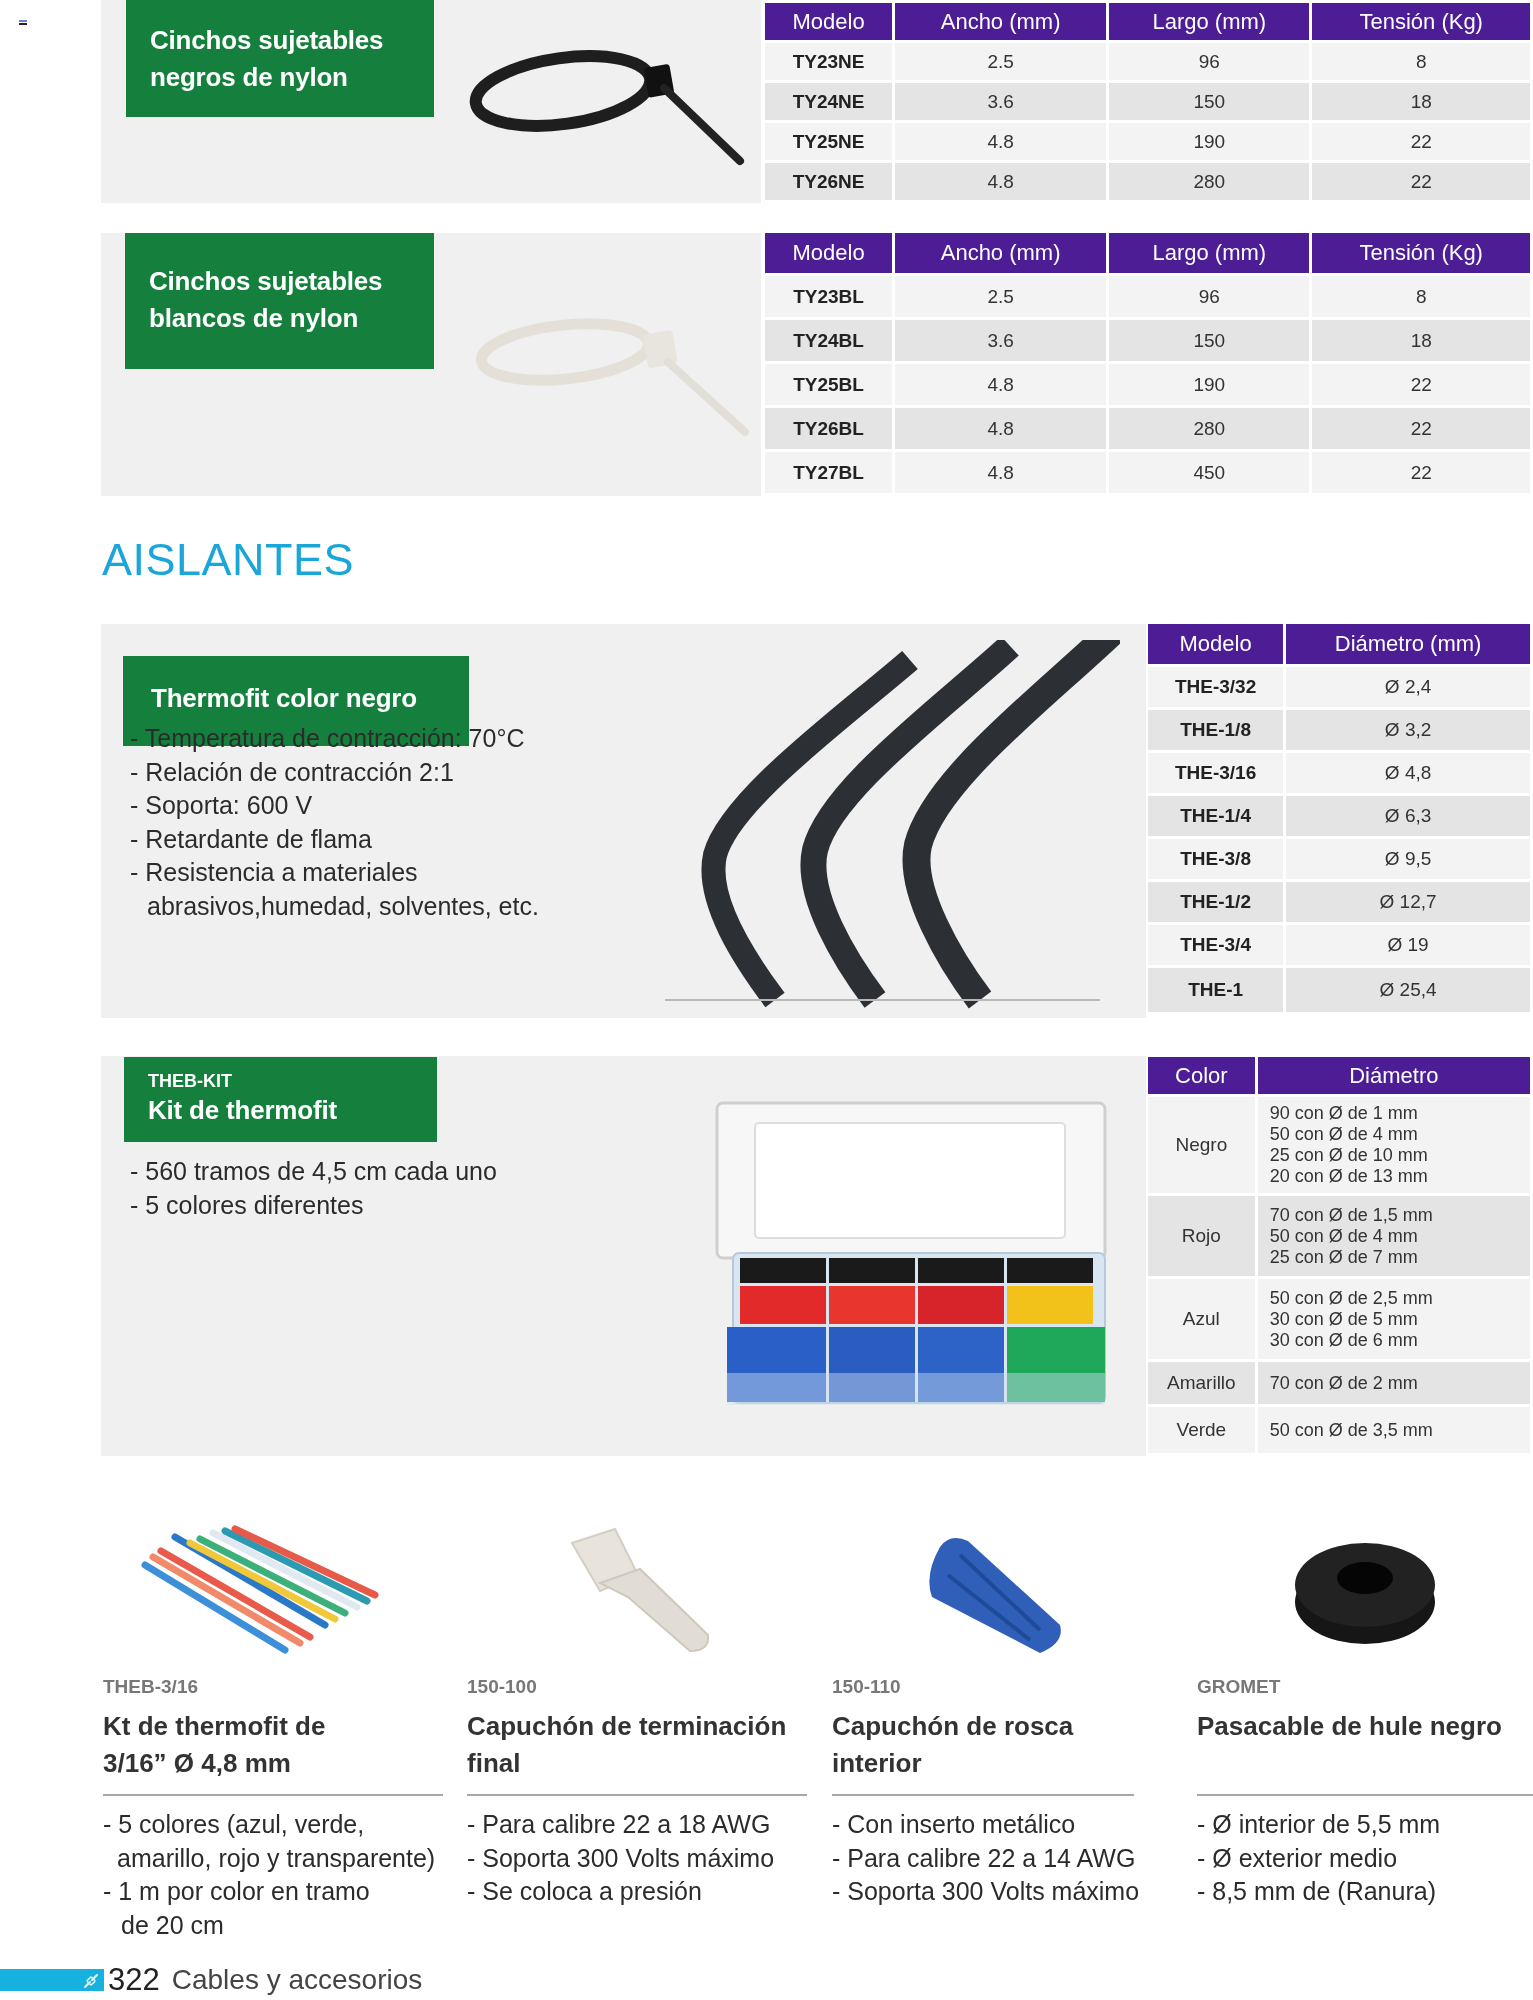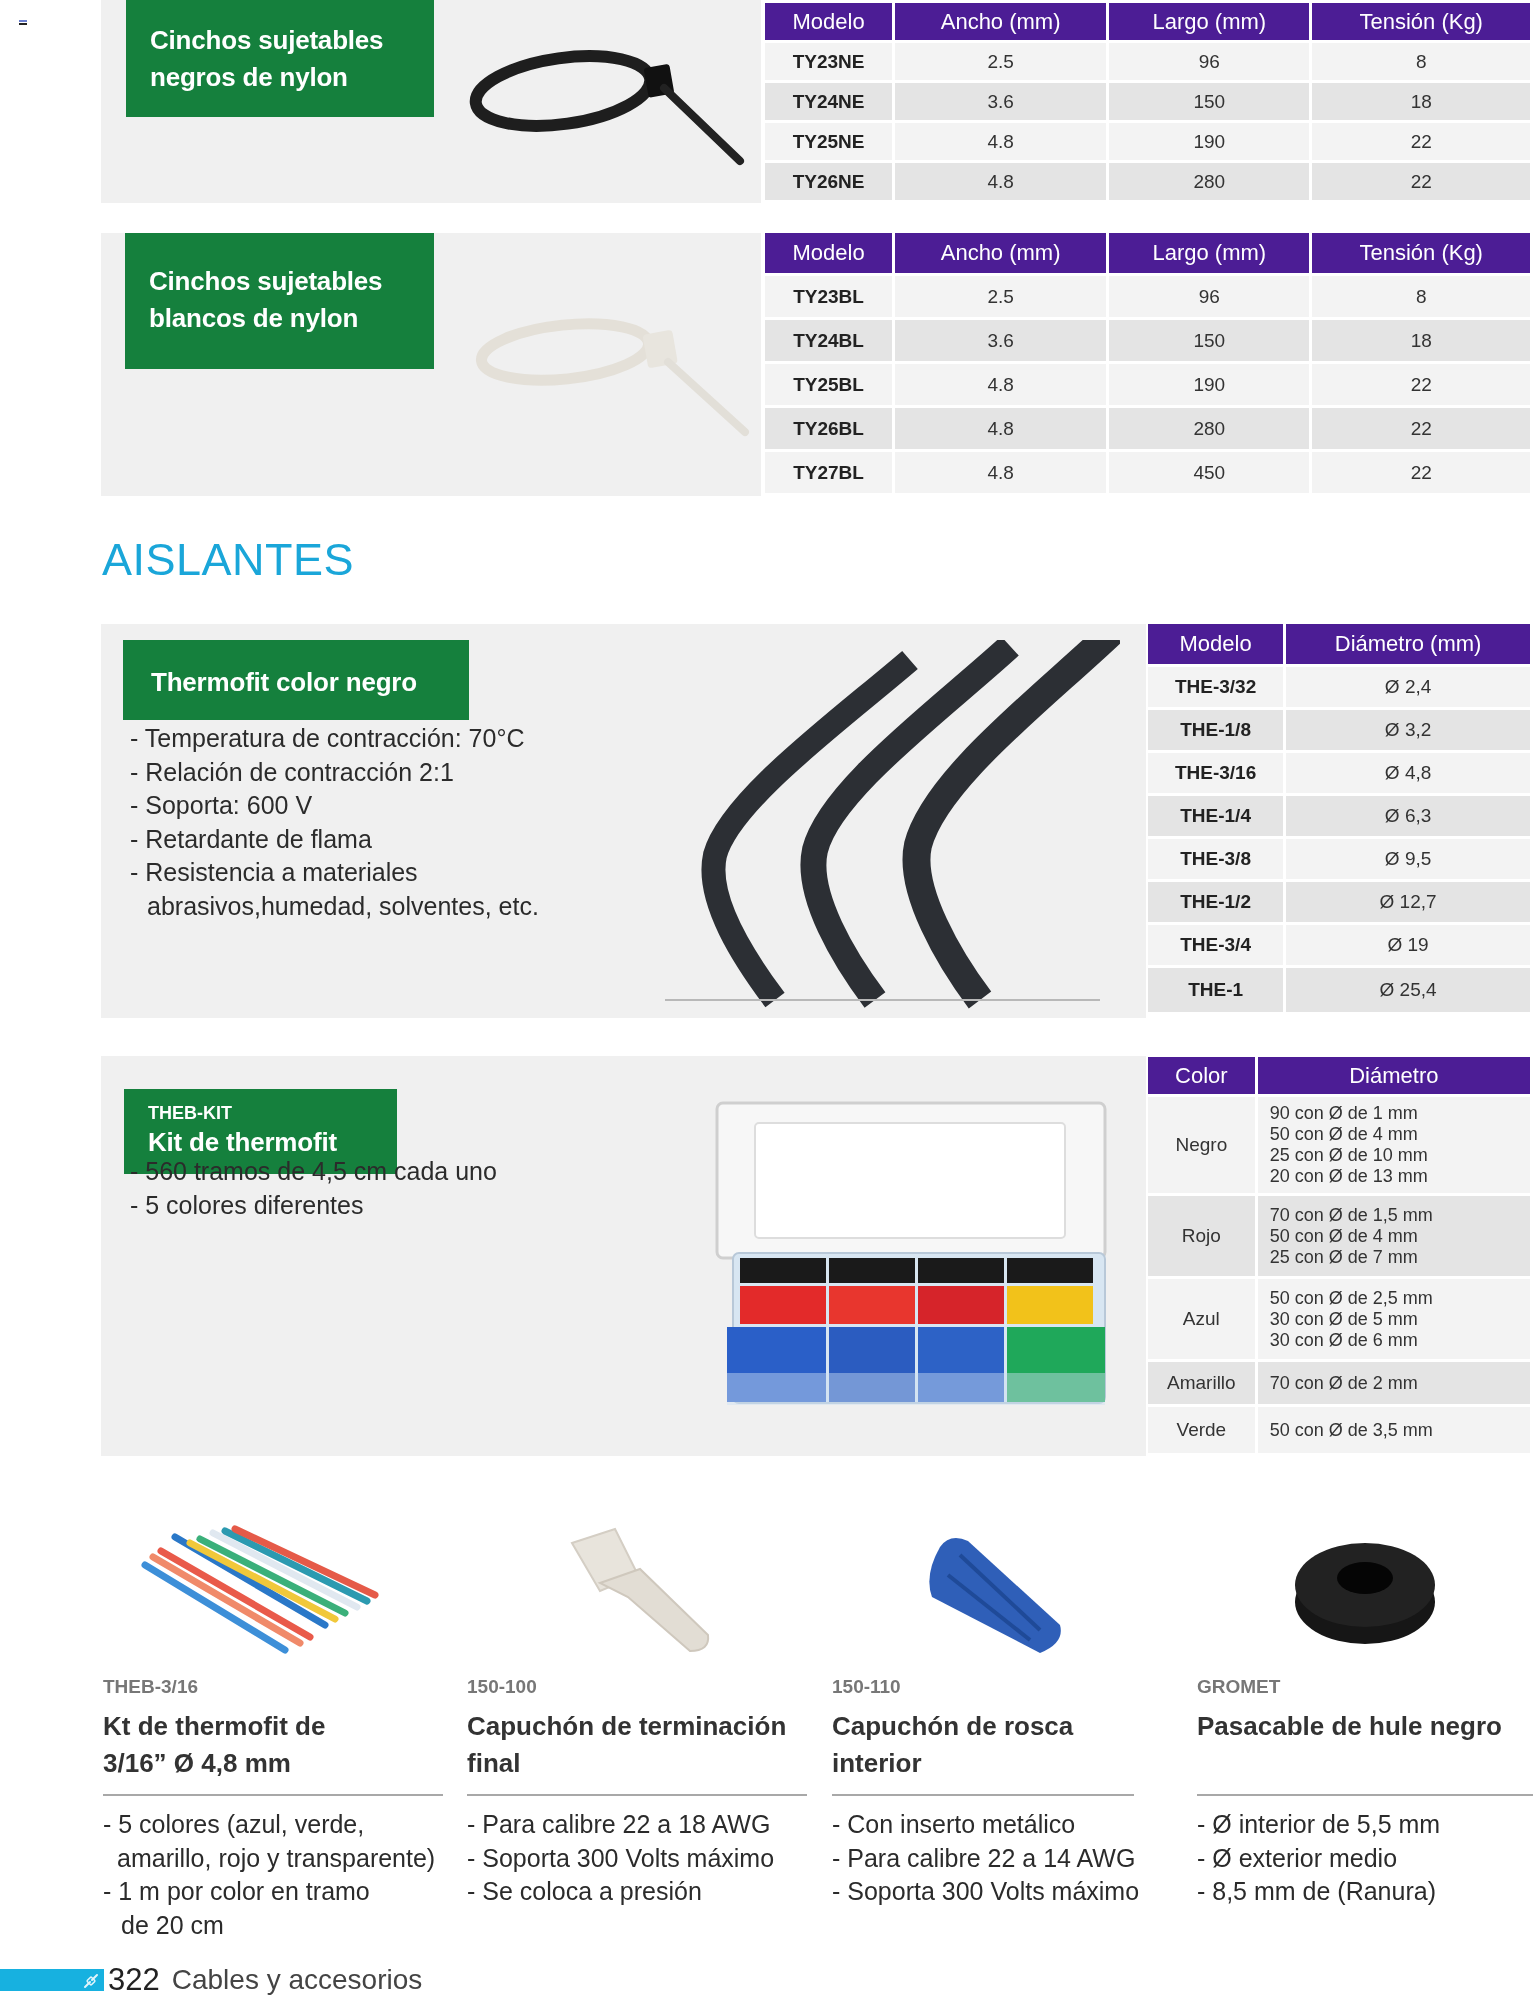--- a/index.html
+++ b/index.html
@@ -146,21 +146,21 @@
       <td>4.8</td>
       <td>450</td>
       <td>22</td>
     </tr>
   </tbody>
 </table>
 
 <div class="section-title">AISLANTES</div>
 
 <div class="panel" style="left:101px; top:624px; width:1045px; height:394px;"></div>
-<div class="title-box" style="left:123px; top:640px; width:346px; height:80px; padding:24px 16px 0 28px;">
+<div class="title-box" style="left:123px; top:656px; width:346px; height:90px; padding:24px 16px 0 28px;">
   <div class="t">Thermofit color negro</div>
 </div>
 <ul class="bullets" style="left:130px; top:722px; width:440px;">
   <li>- Temperatura de contracción: 70°C</li>
   <li>- Relación de contracción 2:1</li>
   <li>- Soporta: 600 V</li>
   <li>- Retardante de flama</li>
   <li>- Resistencia a materiales abrasivos,humedad, solventes, etc.</li>
 </ul>
 <svg class="img" style="left:660px; top:640px;" width="460" height="370" viewBox="0 0 460 370">
@@ -208,21 +208,21 @@
         <td>Ø 19</td>
       </tr>
     <tr style="height:44px;">
         <td class="model">THE-1</td>
         <td>Ø 25,4</td>
       </tr>
   </tbody>
 </table>
 
 <div class="panel" style="left:101px; top:1056px; width:1045px; height:400px;"></div>
-<div class="title-box" style="left:124px; top:1057px; width:273px; height:85px; padding:13px 0 0 24px;margin-top:32px;">
+<div class="title-box" style="left:124px; top:1057px; width:313px; height:85px; padding:13px 0 0 24px;">
   <div class="code">THEB-KIT</div>
   <div class="t">Kit de thermofit</div>
 </div>
 <ul class="bullets" style="left:130px; top:1155px; width:440px;">
   <li>- 560 tramos de 4,5 cm cada uno</li>
   <li>- 5 colores diferentes</li>
 </ul>
 <svg class="img" style="left:705px; top:1093px;" width="410" height="320" viewBox="0 0 410 320">
   <rect x="12" y="10" width="388" height="155" rx="6" fill="#f7f7f7" stroke="#cfcfcf" stroke-width="3"></rect>
   <rect x="50" y="30" width="310" height="115" rx="4" fill="#ffffff" stroke="#dddddd" stroke-width="2"></rect>

